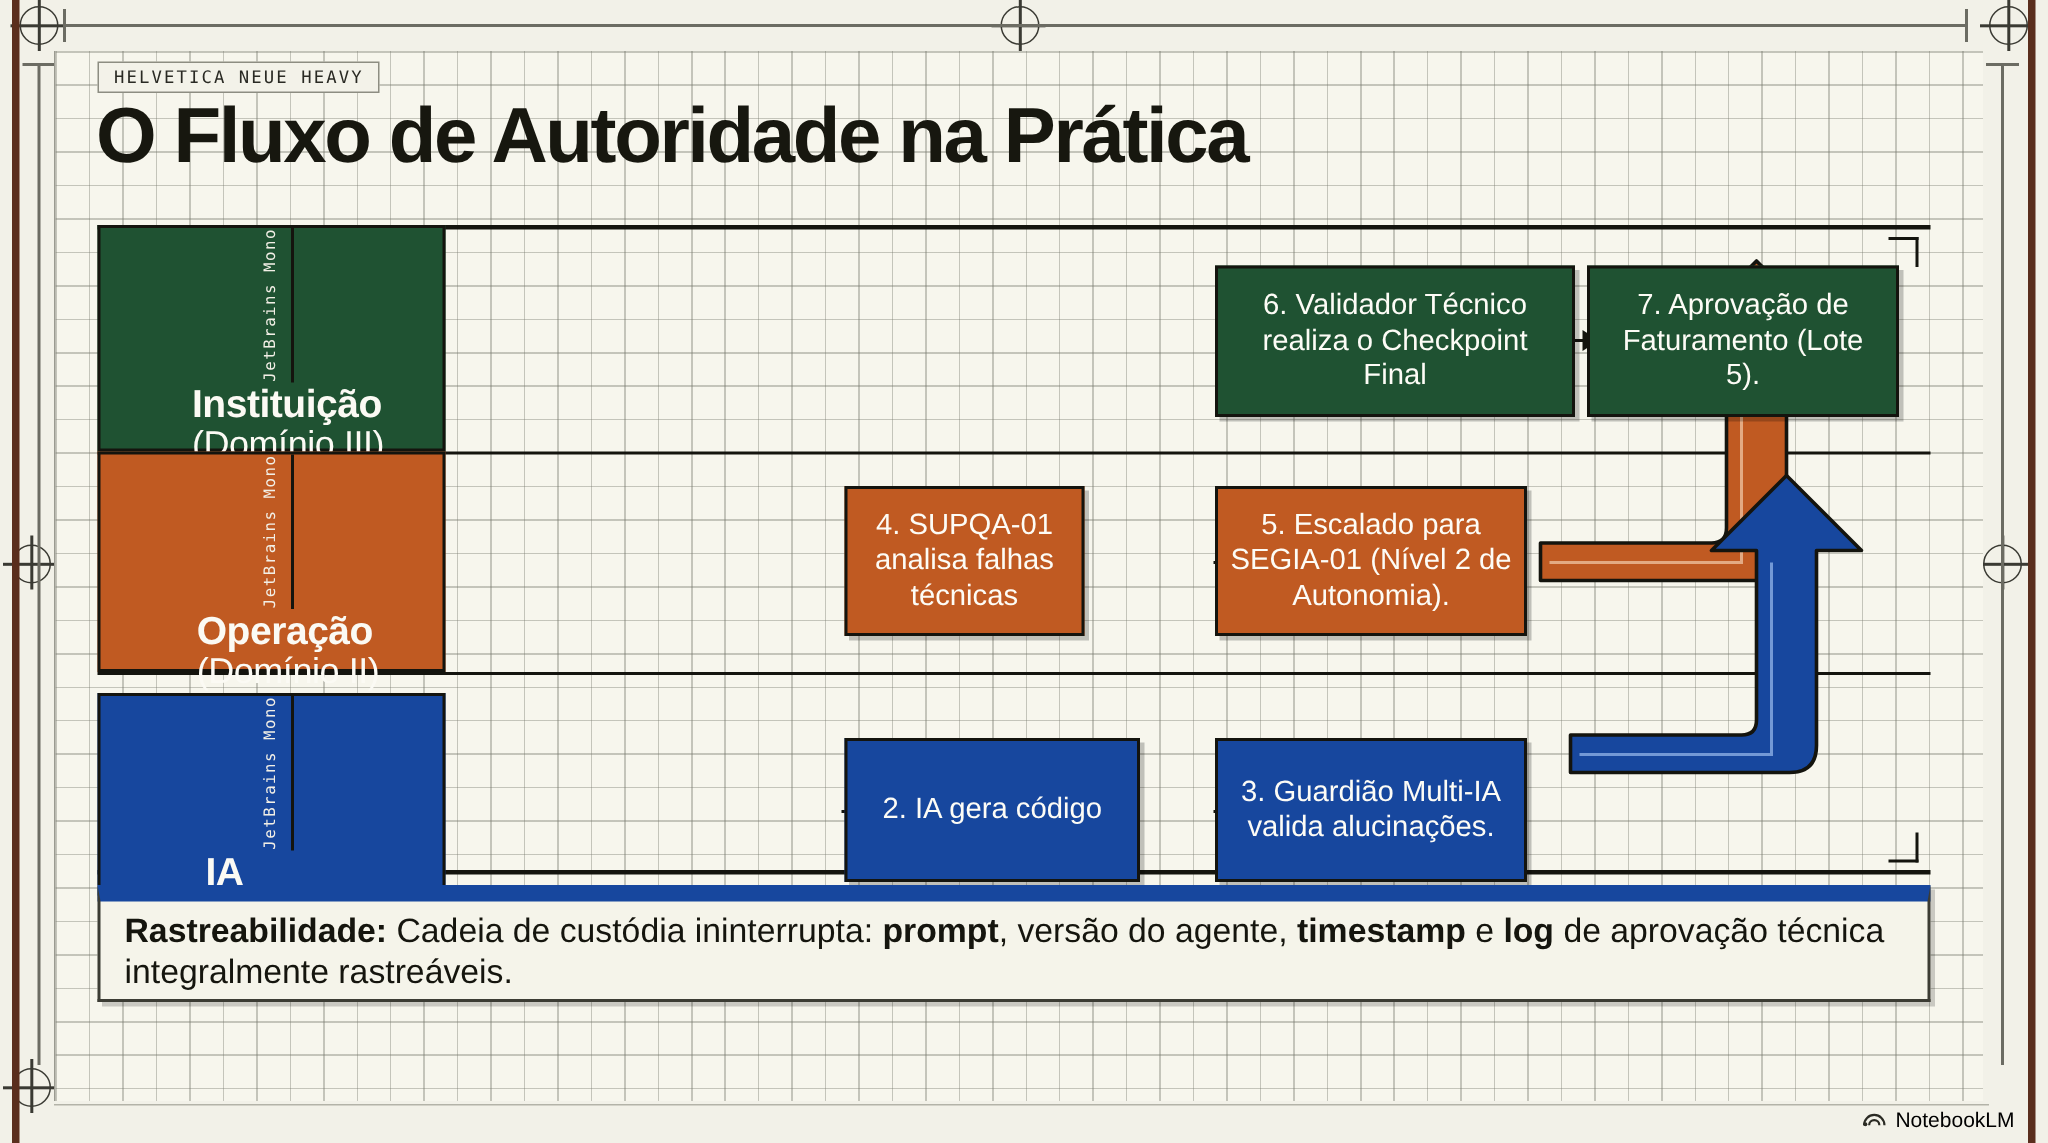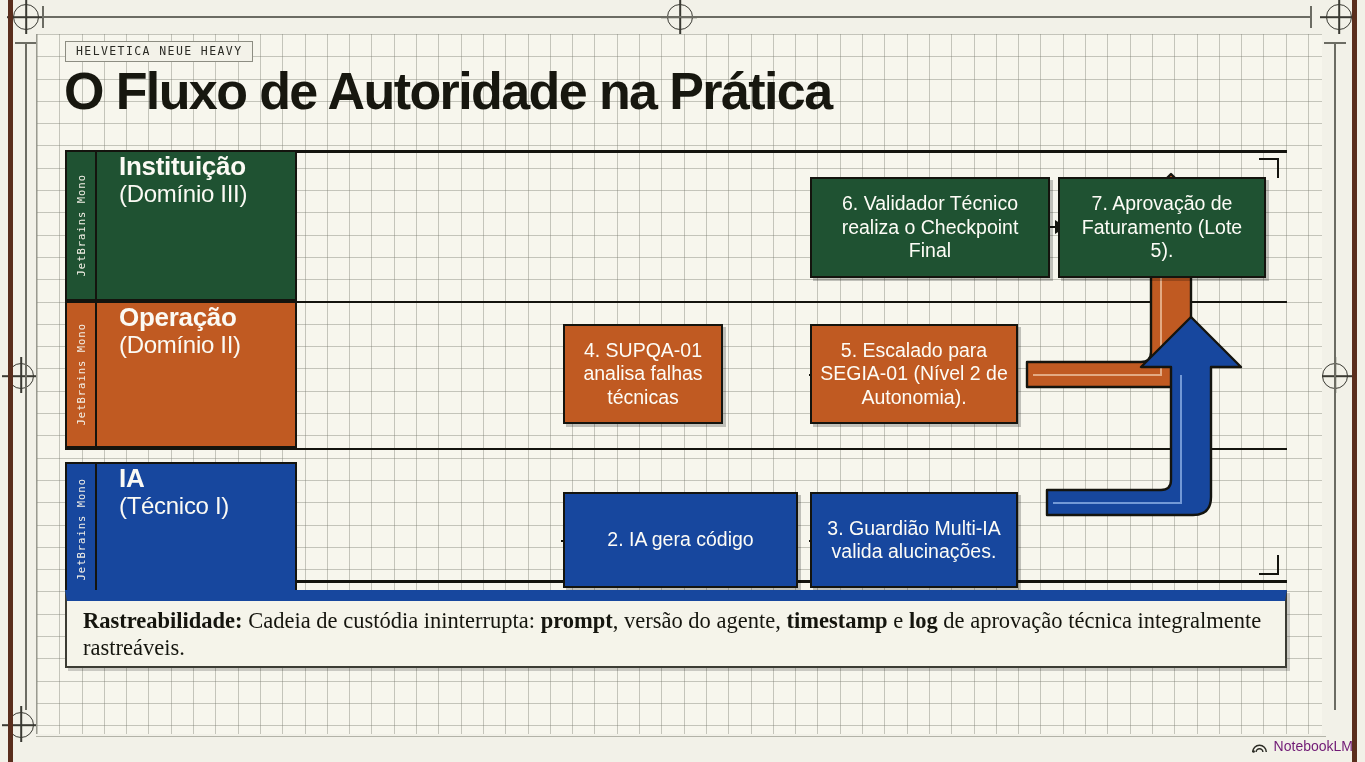--- a/index.html
+++ b/index.html
@@ -77,22 +77,23 @@
 
   .bracket { position: absolute; width: 20px; height: 20px; }
   .bracket.tr { top: 8px; right: 8px; border-top: 2.4px solid #14140e; border-right: 2.4px solid #14140e; }
   .bracket.br { bottom: 8px; right: 8px; border-bottom: 2.4px solid #14140e; border-right: 2.4px solid #14140e; }
 
   
   .lane { position: absolute; left: 0; width: 1222px; }
   .lane-head {
     position: absolute; left: 0; top: 0;
     width: 232px; height: 100%;
-    display: flex; align-items: flex-start;
+    display: flex; align-items: center;
     border: 2.4px solid #14140e;
+    flex-direction: column;
   }
   .lane-spine {
     width: 30px; height: 100%;
     display: flex; align-items: center; justify-content: center;
     border-right: 2.2px solid #14140e;
   }
   .lane-spine span {
     writing-mode: vertical-rl; transform: rotate(180deg);
     font-family: "DejaVu Sans Mono", monospace;
     font-size: 10.5px; letter-spacing: 1px; color: #f2efe6; white-space: nowrap;
@@ -131,40 +132,40 @@
   .elbow { position: absolute; }
 
   
   #callout {
     position: absolute; left: 28px; top: 556px;
     width: 1222px; height: 78px;
     background: #f5f4ea;
     border: 2px solid #3c3c34;
     border-top: 11px solid #17479e;
     box-shadow: 3px 3px 0 rgba(0,0,0,.18);
-    display: flex; align-items: center; font-family: Liberation Serif, serif;
+    display: flex; align-items: center;
   }
   #callout p {
     padding: 0 16px; font-size: 22.5px; line-height: 1.2; color: #15150e;
   }
   #callout b { font-weight: bold; }
 
   
   #meta {
     position: absolute; left: 36px; top: 710px;
     font-family: "DejaVu Sans Mono", monospace;
     font-size: 11.5px; letter-spacing: .2px; color: #1d1d16;
     white-space: nowrap;
   }
   #meta-rule { position: absolute; left: 36px; top: 736px; width: 1290px; height: 1px; background: #b3b3a8; }
 
   #brand {
-    position: absolute; right: 12px; bottom: 8px;
-    display: flex; align-items: flex-end; gap: 6px;
-    font-size: 14px; color: #701a75;
+    position: absolute; right: 22px; bottom: 8px;
+    display: flex; align-items: flex-start; gap: 6px;
+    font-size: 14px; color: #000000;
   }
 </style>
 </head>
 <body>
 
 <div id="slide">
 
   <div class="reg" style="left:13px; top:4px;"></div>
   <div class="reg" style="left:667px; top:4px;"></div>
   <div class="reg" style="left:1326px; top:4px;"></div>
@@ -242,21 +243,21 @@
       <svg class="elbow" style="left:980px; top:165px; width:200px; height:260px;" viewBox="0 0 200 260">
         <path d="M 2 200 L 148 200 Q 166 200 166 182 L 166 52 L 196 52 L 146 2 L 96 52 L 126 52 L 126 165 Q 126 175 116 175 L 2 175 Z" fill="#17479E" stroke="#14140E" stroke-width="2.4" stroke-linejoin="round"></path>
         <path d="M 8 188 L 136 188 L 136 60" fill="none" stroke="#7DA2DC" stroke-width="2" opacity=".9"></path>
       </svg>
 
       <div class="conn" style="left:496px; top:390px; width:40px;"></div>
       <div class="conn" style="left:744px; top:390px; width:40px;"></div>
       <div class="conn" style="left:744px; top:224px; width:40px;"></div>
       <div class="conn" style="left:955px; top:76px; width:44px;"></div>
 
-      <div class="step c-blue" style="left:498px; top:342px; width:235px; height:96px;">2. IA gera código</div>
+      <div class="step c-blue" style="left:498px; top:342px; width:197px; height:96px;">2. IA gera código</div>
       <div class="step c-blue" style="left:745px; top:342px; width:208px; height:96px;">3. Guardião Multi-IA valida alucinações.</div>
 
       <div class="step c-orange" style="left:498px; top:174px; width:160px; height:100px;">4. SUPQA-01 analisa falhas técnicas</div>
       <div class="step c-orange" style="left:745px; top:174px; width:208px; height:100px;">5. Escalado para SEGIA-01 (Nível 2 de Autonomia).</div>
 
       <div class="step c-green" style="left:745px; top:27px; width:240px; height:101px;">6. Validador Técnico realiza o Checkpoint Final</div>
       <div class="step c-green" style="left:993px; top:27px; width:208px; height:101px;">7. Aprovação de Faturamento (Lote 5).</div>
 
     </div>
 

